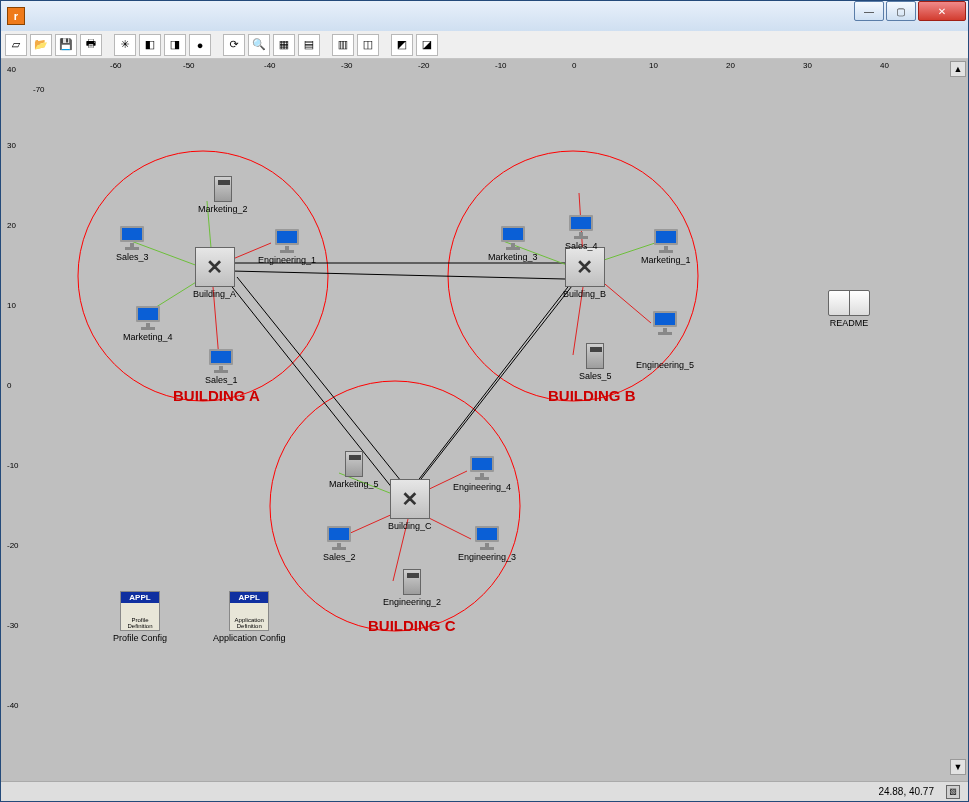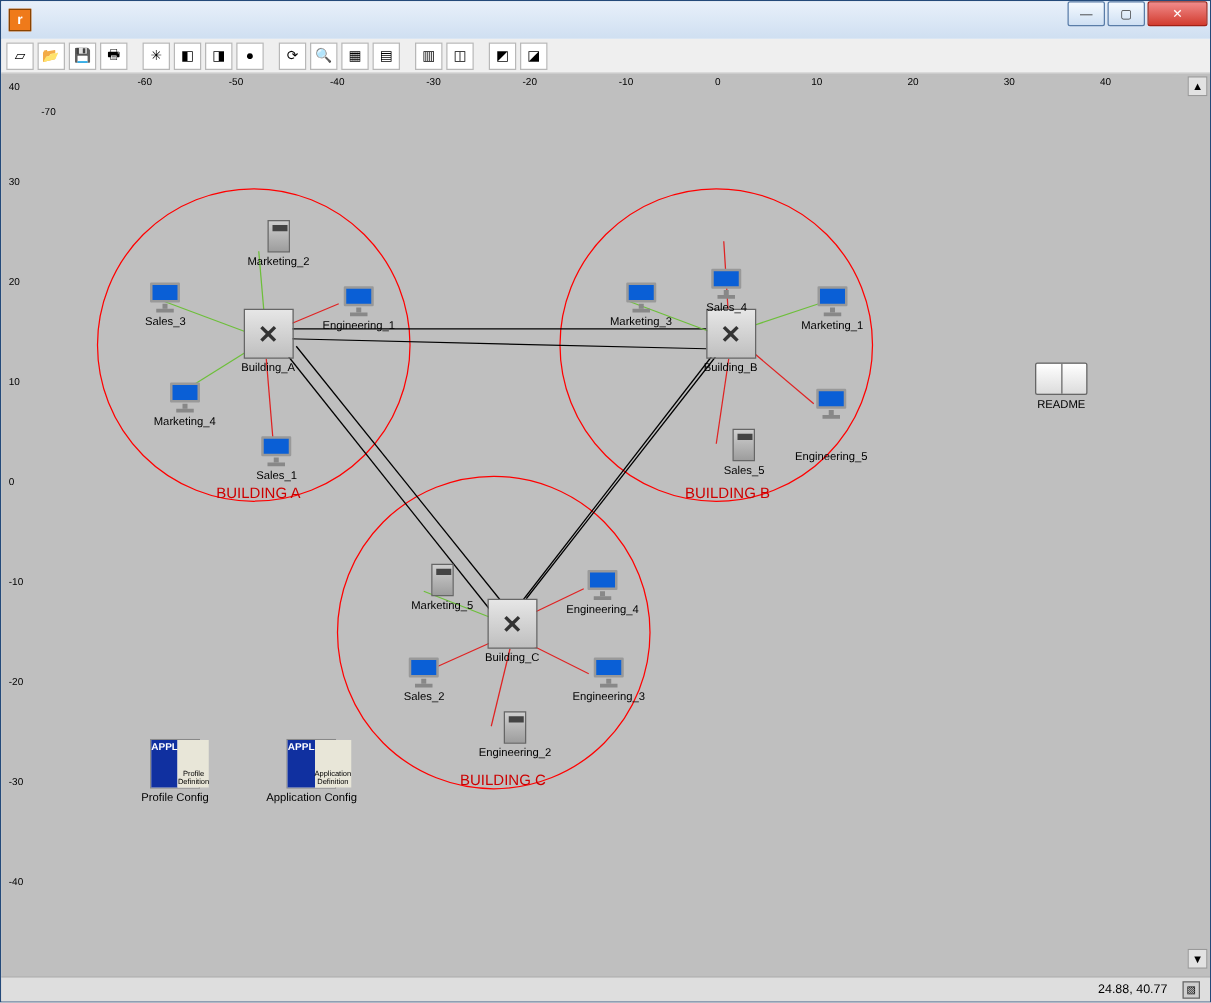--- a/index.html
+++ b/index.html
@@ -29,24 +29,24 @@
   .node .lbl { margin-top:2px; white-space:nowrap; }
   .pc-icon { width:28px; height:24px; position:relative;}
   .pc-icon .mon { width:24px; height:16px; background:#0a5fd6; border:2px solid #999; position:absolute; left:2px; top:0; border-radius:1px;}
   .pc-icon .base{ width:14px; height:3px; background:#888; position:absolute; left:7px; bottom:0;}
   .pc-icon .stand{ width:4px; height:4px; background:#888; position:absolute; left:12px; bottom:3px;}
   .srv-icon { width:18px; height:26px; background:linear-gradient(#cfcfcf,#9d9d9d); border:1px solid #666; position:relative;}
   .srv-icon::before{ content:""; position:absolute; left:3px; top:3px; width:12px; height:5px; background:#444;}
   .sw-icon { width:40px; height:40px; background:linear-gradient(#e6e6e6,#bfbfbf); border:1px solid #666; display:flex; align-items:center; justify-content:center; font-size:20px; color:#333; font-weight:bold;}
   .book-icon{ width:42px; height:26px; background:linear-gradient(#fff,#dcdcdc); border:1px solid #666; border-radius:2px; position:relative;}
   .book-icon::before{content:""; position:absolute; left:50%; top:0; bottom:0; width:1px; background:#666;}
-  .appl-icon{ width:40px; height:40px; border:1px solid #888; background:#fff; display:flex; flex-direction:row; font-size:7px; }
+  .appl-icon{ width:40px; height:40px; border:1px solid #888; background:#fff; display:flex; flex-direction:column; font-size:7px; }
   .appl-icon .hdr{ background:#1030a0; color:#fff; font-weight:bold; text-align:center; padding:1px 0; font-size:8px;}
   .appl-icon .bod{ flex:1; background:#e8e6d8; display:flex; flex-direction:column; justify-content:flex-end; align-items:center; font-size:6px; color:#000; padding-bottom:1px; line-height:1;}
-  .b-label { position:absolute; font-size:12px; font-weight:normal; color:#c00; }
+  .b-label { position:absolute; font-size:15px; font-weight:bold; color:#c00; }
   .scroll-btn{ position:absolute; width:16px; height:16px; background:#e2e2e2; border:1px solid #999; display:flex; align-items:center; justify-content:center; font-size:9px; cursor:pointer;}
   .statusbar{ height:20px; background:#dedede; border-top:1px solid #aaa; display:flex; align-items:center; justify-content:flex-end; padding:0 8px; gap:12px; font-size:10px;}
   .status-icon{ width:14px; height:14px; border:1px solid #666; background:#cfcfcf; font-size:8px; display:flex; align-items:center; justify-content:center;}
 </style>
 </head>
 <body>
 
 <div class="window">
 
   <div class="titlebar">

